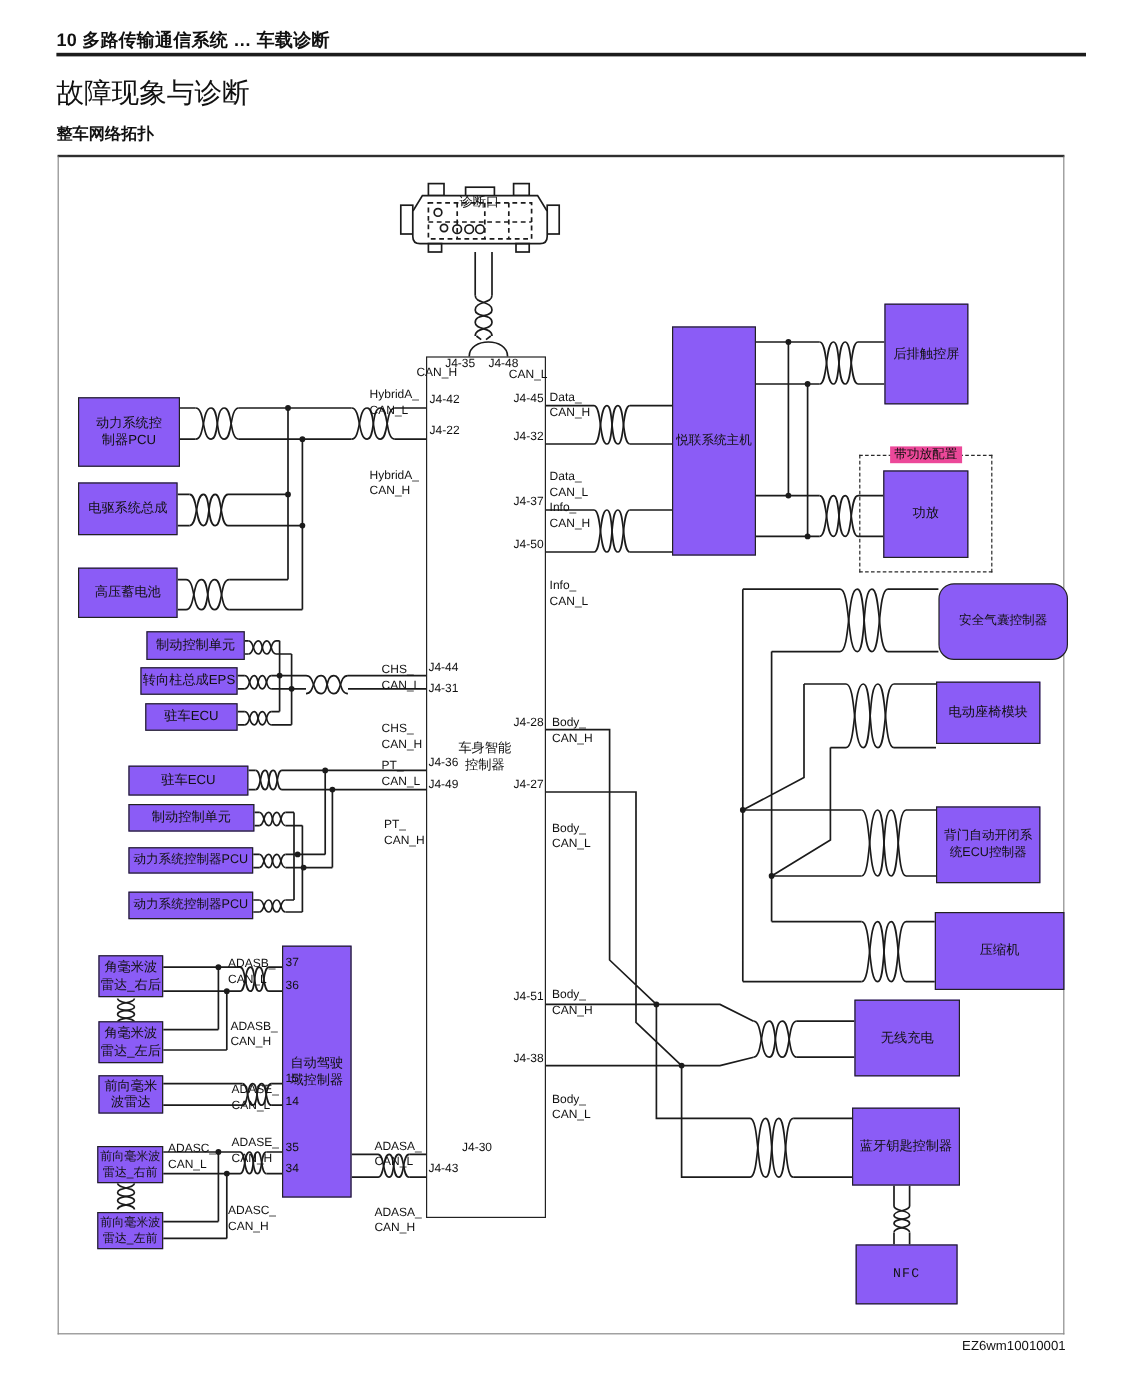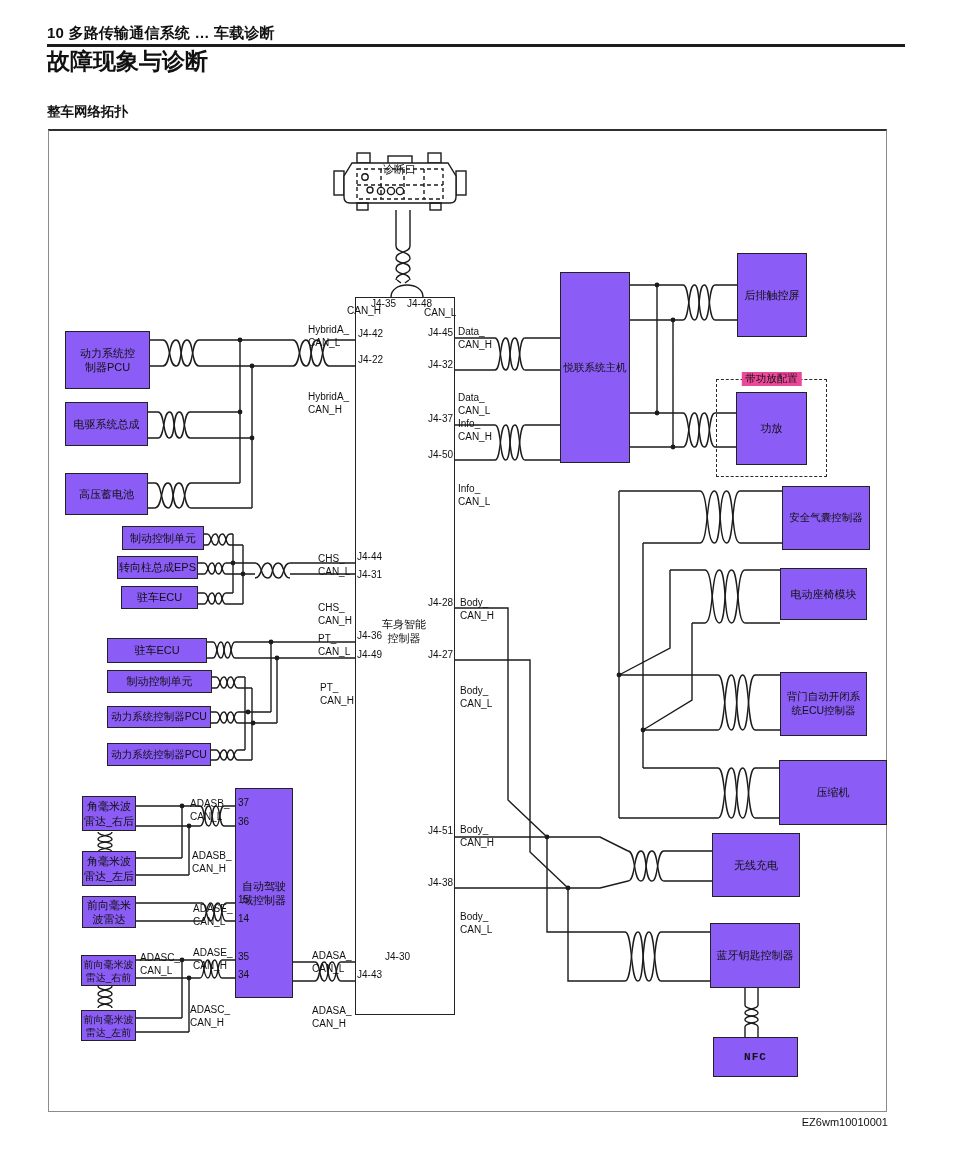--- a/index.html
+++ b/index.html
@@ -1,21 +1,21 @@
 <!DOCTYPE html>
 <html><head>
 <meta charset="utf-8">
 <style>
   html,body{margin:0;padding:0;background:#fff;}
   body{width:956px;height:1159px;position:relative;overflow:hidden;
        font-family:"Liberation Sans","DejaVu Sans",sans-serif;color:#111;}
   .abs{position:absolute;}
   .hdr{left:47px;top:24px;font-size:15px;font-weight:bold;letter-spacing:.2px;}
   .rule{left:47px;top:44px;width:858px;height:3px;background:#1c1c1c;}
-  .title{left:47px;top:46px;font-size:23px;font-weight:bold;}
+  .title{left:47px;top:62px;font-size:23px;font-weight:normal;}
   .subtitle{left:47px;top:103px;font-size:13.5px;font-weight:bold;}
   .frame{left:48px;top:129px;width:839px;height:983px;border:1px solid #8b8b8b;border-top:2px solid #2f2f2f;box-sizing:border-box;}
   svg.wires{left:0;top:0;z-index:1;}
   .box{border:1.4px solid #222;background:#8b5cf6;display:flex;align-items:center;justify-content:center;
        text-align:center;font-size:11px;line-height:1.3;white-space:pre-line;z-index:2;box-sizing:border-box;}
   .box.sm{font-size:10.5px;}
   .mono{font-family:"Liberation Mono","DejaVu Sans Mono",monospace;font-size:11px;letter-spacing:1px;}
   .bigbox{border:1.4px solid #222;background:#fff;z-index:0;box-sizing:border-box;}
   .ampdash{border:1.4px dashed #2a2a2a;background:transparent;z-index:2;box-sizing:border-box;}
   .ampdash>span{position:absolute;top:-8px;left:50%;transform:translateX(-50%);background:#ec4899;
@@ -199,28 +199,28 @@
 域控制器</div>
 
 <div class="abs box sm" style="left:560px;top:272px;width:70px;height:191px;">悦联系统主机</div>
 <div class="abs box" style="left:737px;top:253px;width:70px;height:84px;">后排触控屏</div>
 
 <div class="abs ampdash" style="left:716px;top:379px;width:111px;height:98px;">
   <span>带功放配置</span>
 </div>
 <div class="abs box" style="left:736px;top:392px;width:71px;height:73px;">功放</div>
 
-<div class="abs box sm" style="left:782px;top:486px;width:88px;height:64px;">安全气囊控制器</div>
+<div class="abs box sm" style="left:782px;top:486px;width:108px;height:64px;border-radius:13px;">安全气囊控制器</div>
 <div class="abs box" style="left:780px;top:568px;width:87px;height:52px;">电动座椅模块</div>
 <div class="abs box sm" style="left:780px;top:672px;width:87px;height:64px;">背门自动开闭系
 统ECU控制器</div>
 <div class="abs box" style="left:779px;top:760px;width:108px;height:65px;">压缩机</div>
 <div class="abs box" style="left:712px;top:833px;width:88px;height:64px;">无线充电</div>
 <div class="abs box" style="left:710px;top:923px;width:90px;height:65px;">蓝牙钥匙控制器</div>
-<div class="abs box mono" style="left:713px;top:1037px;width:85px;height:40px;font-weight:bold;">NFC</div>
+<div class="abs box mono" style="left:713px;top:1037px;width:85px;height:50px;">NFC</div>
 
 <div class="abs lbl" style="left:383px;top:142px;font-size:11px;">诊断口</div>
 
 <div class="abs lbl" style="left:347px;top:284px;">CAN_H</div>
 <div class="abs lbl" style="left:424px;top:286px;">CAN_L</div>
 <div class="abs lbl" style="left:308px;top:303px;">HybridA_
 CAN_L</div>
 <div class="abs lbl" style="left:308px;top:370px;">HybridA_
 CAN_H</div>
 <div class="abs lbl" style="left:318px;top:532px;">CHS_

